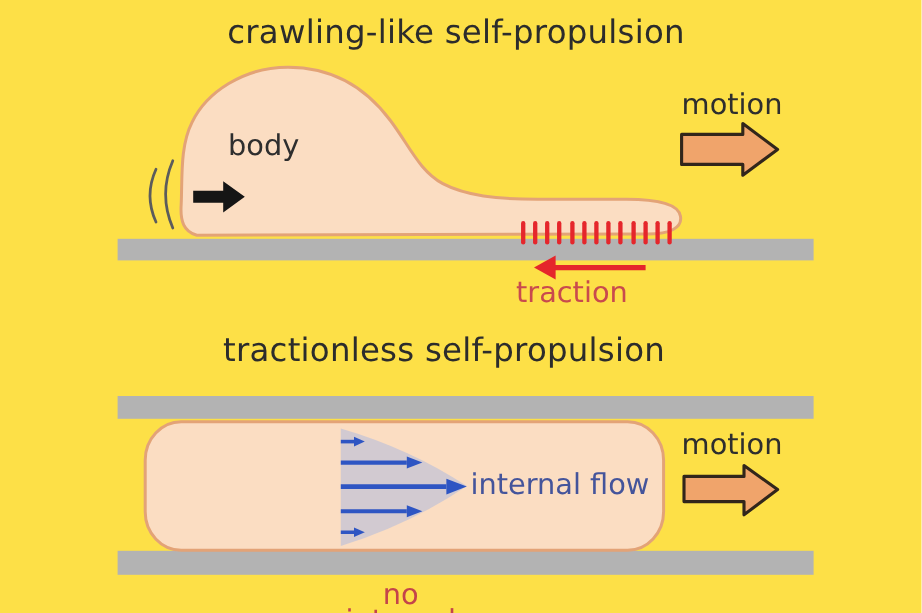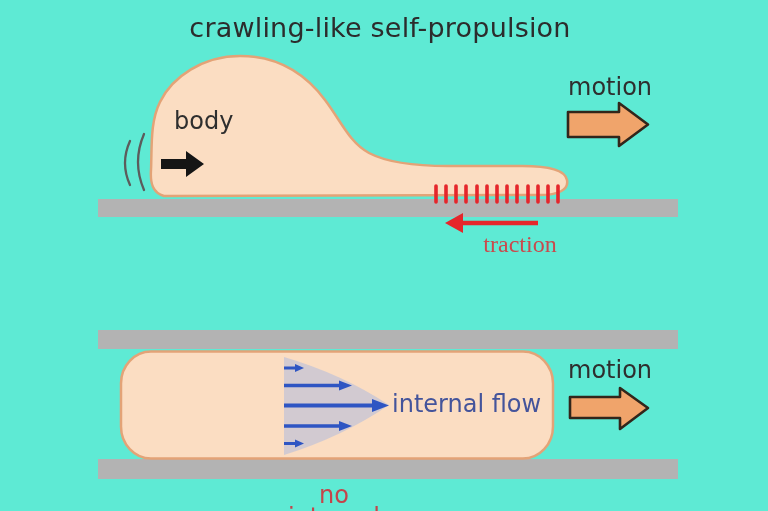--- a/index.html
+++ b/index.html
@@ -1,17 +1,17 @@
 <!DOCTYPE html>
 <html style="--title-text: #2c2c2c; --label-text: #2e2e2e; --cell-fill: #fbddc2; --cell-outline: #e3a377; --substrate-gray: #b3b3b3; --traction-red: #e5262b; --traction-text: #c94a4d; --no-traction-text: #c4444a; --motion-arrow-orange: #f0a46b; --motion-arrow-outline: #32261b; --flow-blue: #2e55c3; --flow-envelope: #cac7d3; --internal-flow-text: #44549b;"><head>
 <meta charset="utf-8">
 <style>
   html,body{margin:0;padding:0;background:#fff;}
   .figure{
-    position:relative;width:768px;height:511px;background:#5eead4;
+    position:relative;width:768px;height:511px;background:#fde047;
     font-family:"DejaVu Sans","Liberation Sans",sans-serif;overflow:hidden;
   }
   svg.layer{position:absolute;left:0;top:0;width:768px;height:511px;}
   .panel-title{
     position:absolute;text-align:center;font-size:27px;color:var(--title-text);
     letter-spacing:0.2px;
   }
   .label{position:absolute;font-size:24px;color:var(--label-text);line-height:22px;}
   .label.center{text-align:center;}
   .traction-text{color:var(--traction-text);}
@@ -110,27 +110,28 @@
         <polygon class="flow-head" points="295,439.5 304,443.5 295,447.5"></polygon>
       </g>
 
       <polygon class="motion-arrow-shape" points="570,397 620,397 620,388 648,408 620,429 620,418 570,418"></polygon>
     </g>
   </svg>
 
   <div class="panel-title" style="left:0;top:12px;width:760px;">crawling-like self-propulsion</div>
 
   <div class="label" style="left:166px;top:110px;">
-    <div style="margin-left:8px;">body</div>
+    <div style="margin-left:24px;">body</div>
   </div>
 
   <div class="label center" style="left:568px;top:76px;width:72px;">motion</div>
 
-  <div class="label center traction-text" style="left:475px;top:233px;width:90px;font-family:Liberation Serif, serif;">traction</div>
+  <div class="label center traction-text" style="left:430px;top:233px;width:90px;">traction</div>
 
+  <div class="panel-title" style="left:0;top:277px;width:740px;">tractionless self-propulsion</div>
 
   <div class="label internal-flow-text" style="left:392px;top:393px;">internal flow</div>
 
   <div class="label center" style="left:568px;top:359px;width:72px;">motion</div>
 
   <div class="label center no-traction-text" style="left:276px;top:484px;width:116px;">no internal</div>
 
 </div>
 
 </body></html>

